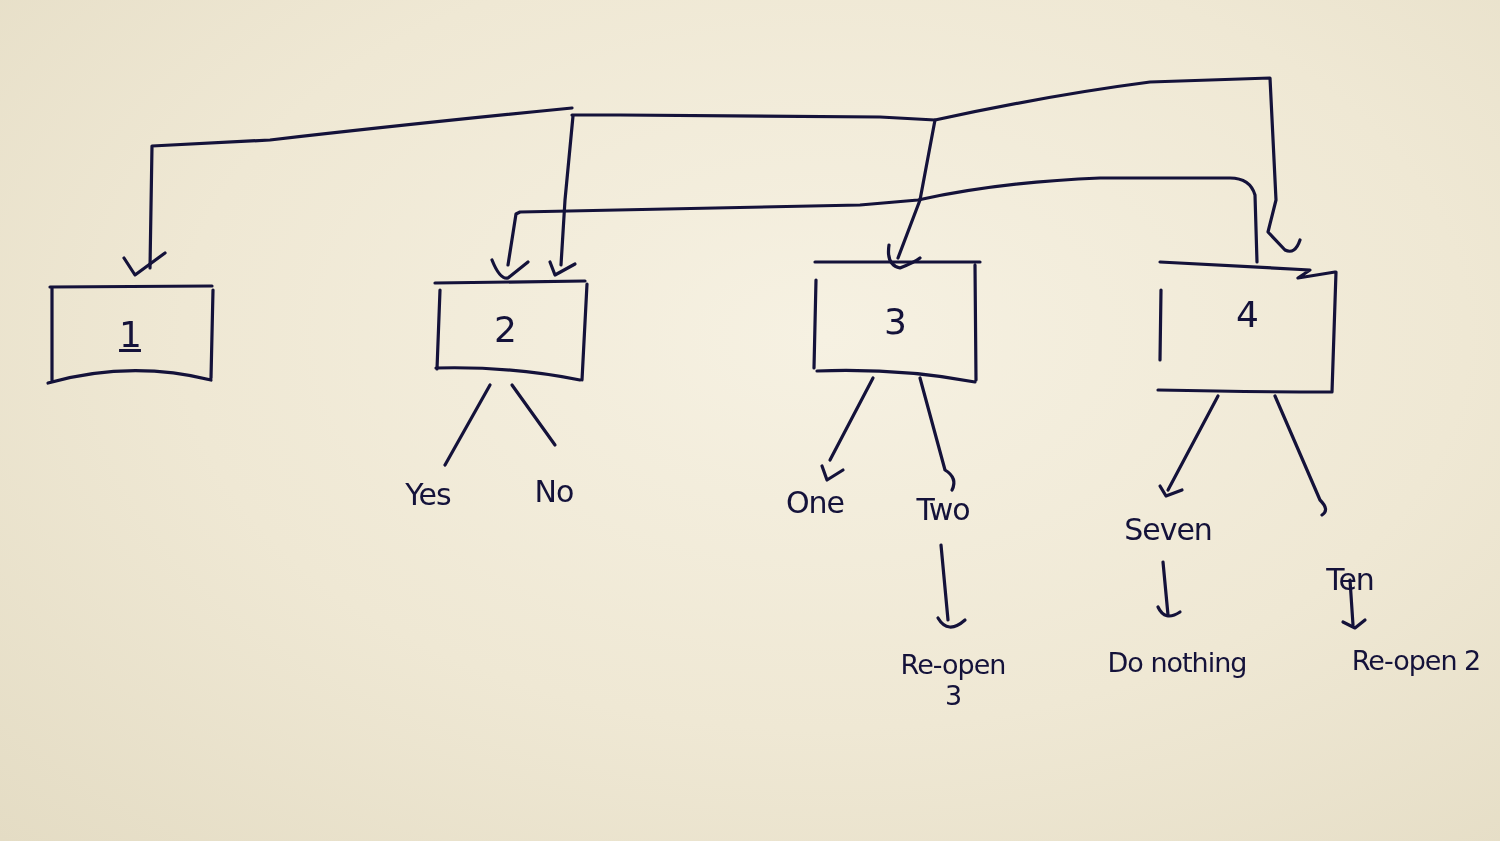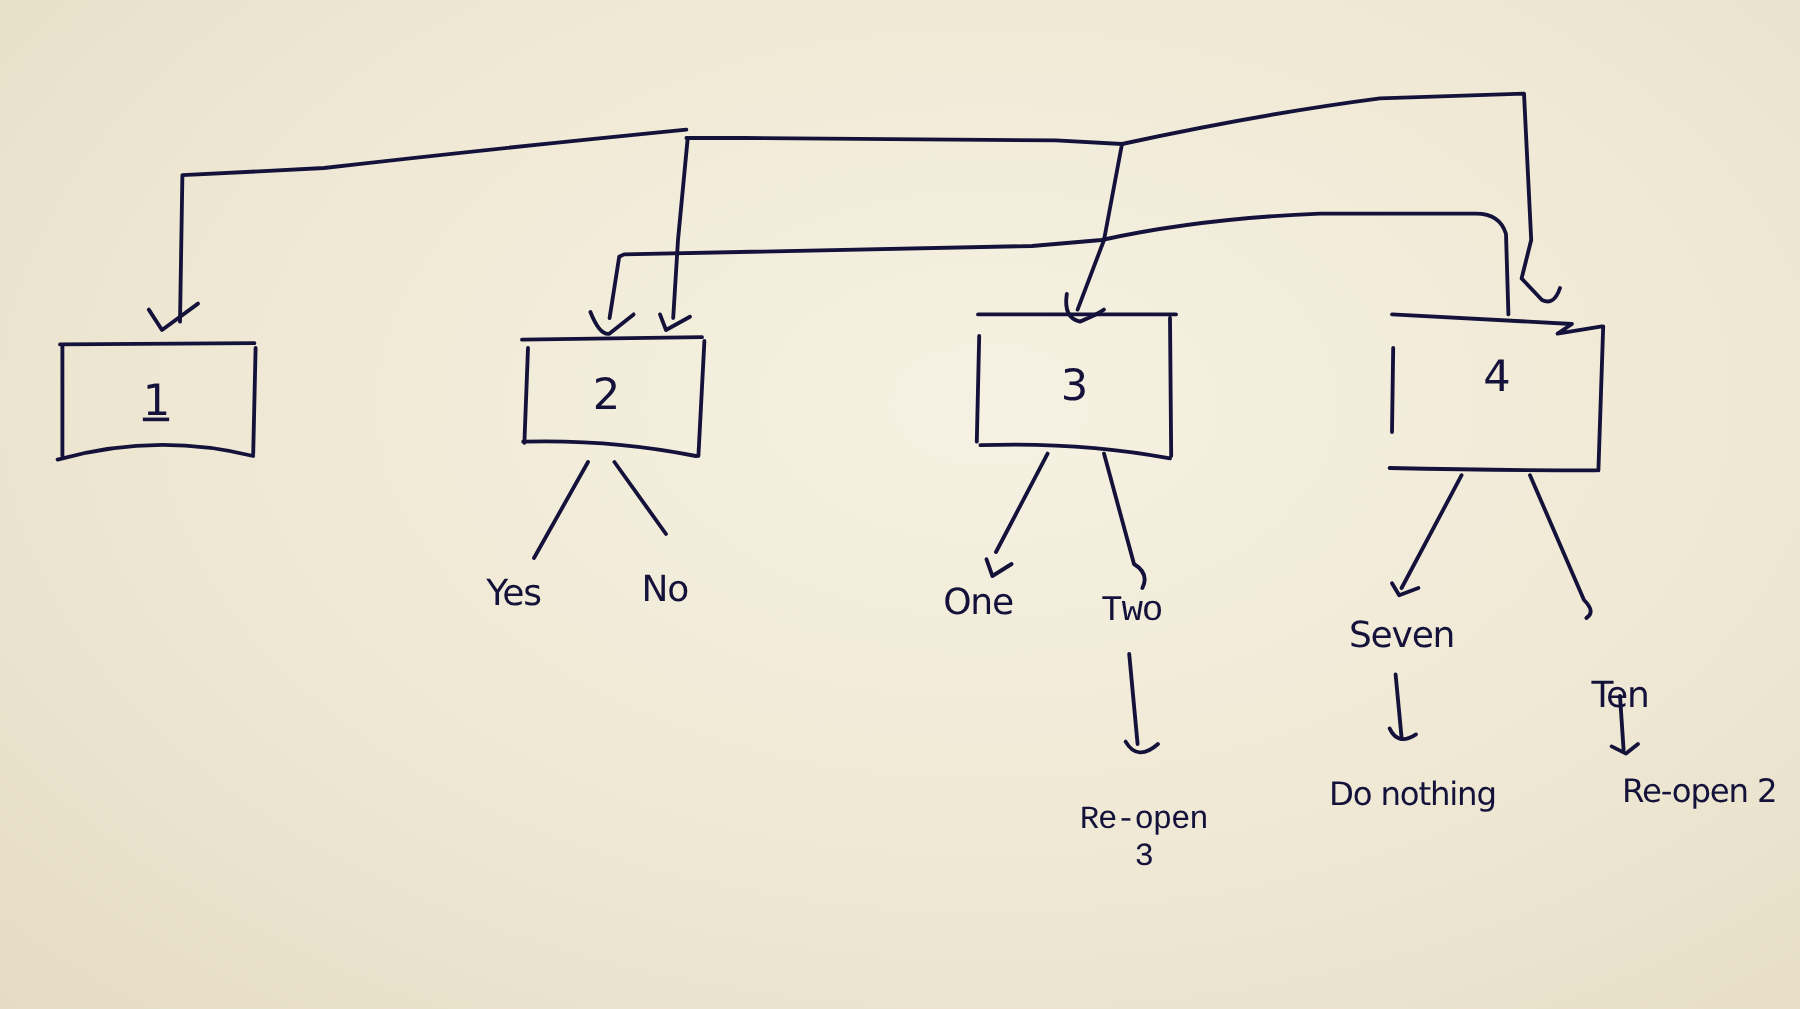--- a/index.html
+++ b/index.html
@@ -69,22 +69,22 @@
 </svg>
 
 <div class="lbl boxnum" style="left:130px;top:335px;text-decoration:underline;">1</div>
 <div class="lbl boxnum" style="left:505px;top:330px;">2</div>
 <div class="lbl boxnum" style="left:895px;top:322px;">3</div>
 <div class="lbl boxnum" style="left:1247px;top:315px;">4</div>
 
 <div class="lbl" style="left:428px;top:495px;">Yes</div>
 <div class="lbl" style="left:554px;top:492px;">No</div>
 <div class="lbl" style="left:815px;top:503px;">One</div>
-<div class="lbl" style="left:943px;top:510px;font-family:Liberation Mono, monospace;">Two</div>
+<div class="lbl" style="left:943px;top:510px;">Two</div>
 <div class="lbl" style="left:1168px;top:530px;">Seven</div>
 <div class="lbl" style="left:1350px;top:550px;margin-top:30px;">Ten</div>
 
-<div class="lbl small reopen3" style="left:953px;top:700px;font-family:Liberation Mono, monospace;">
+<div class="lbl small reopen3" style="left:953px;top:680px;">
   <div>Re-open</div>
   <div>3</div>
 </div>
 <div class="lbl small" style="left:1177px;top:662px;">Do nothing</div>
 <div class="lbl small" style="left:1392px;top:660px;margin-left:24px;">Re-open 2</div>
 
 </body></html>

